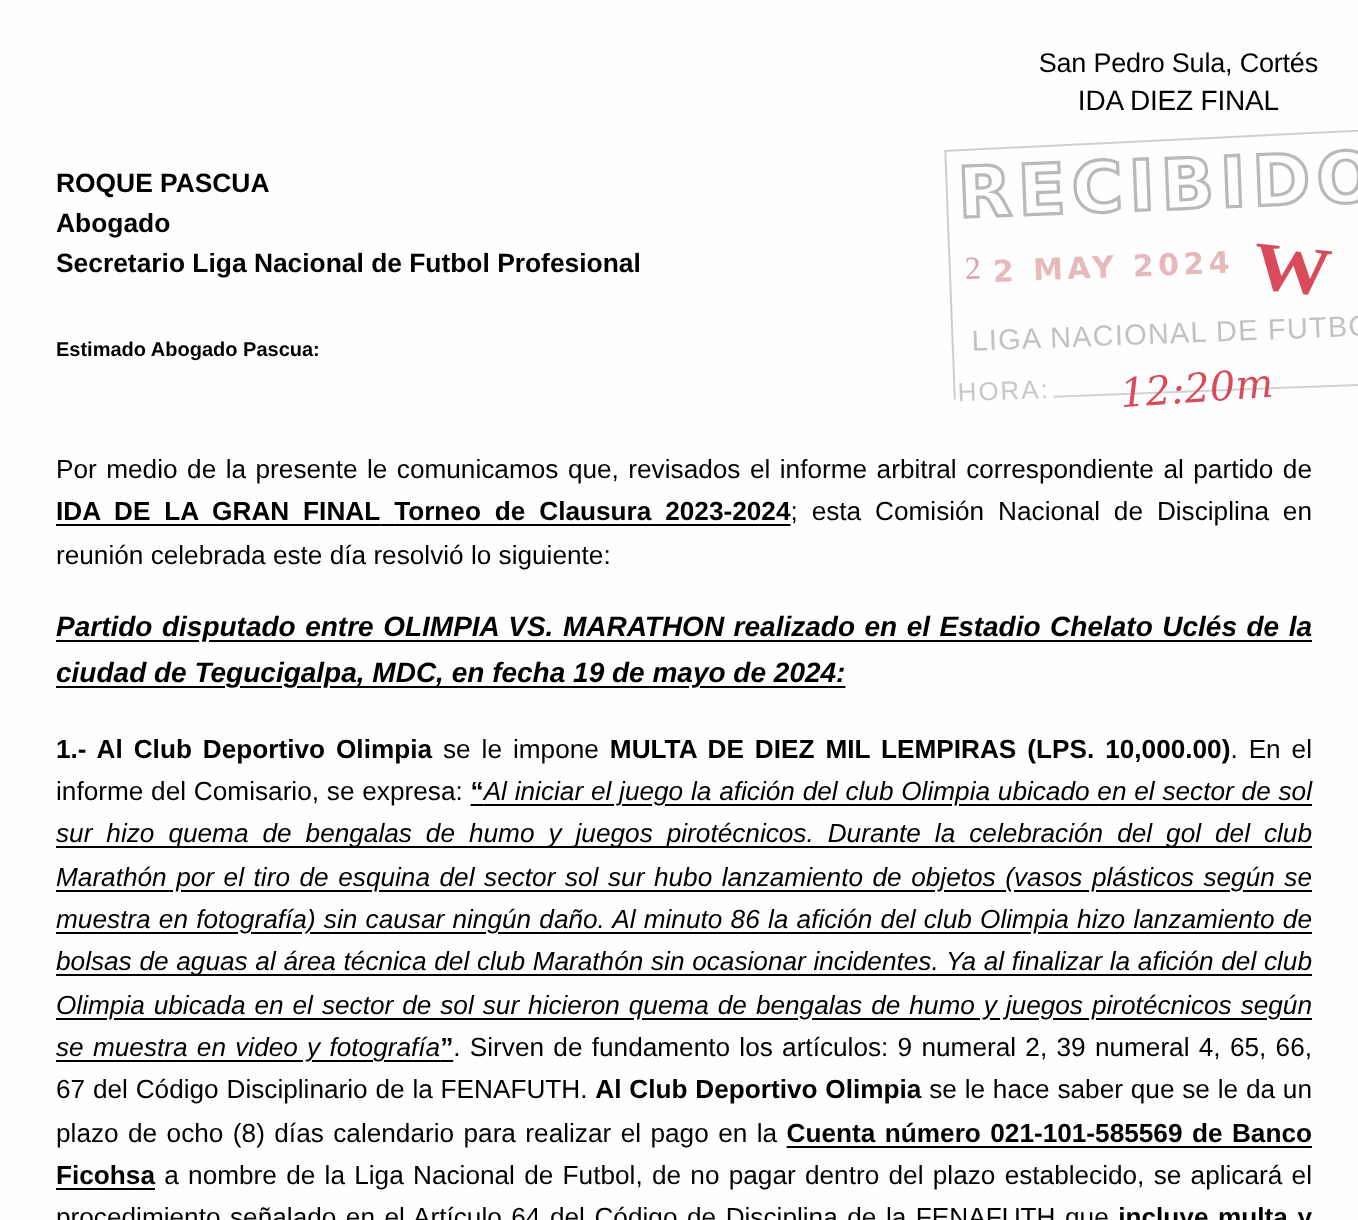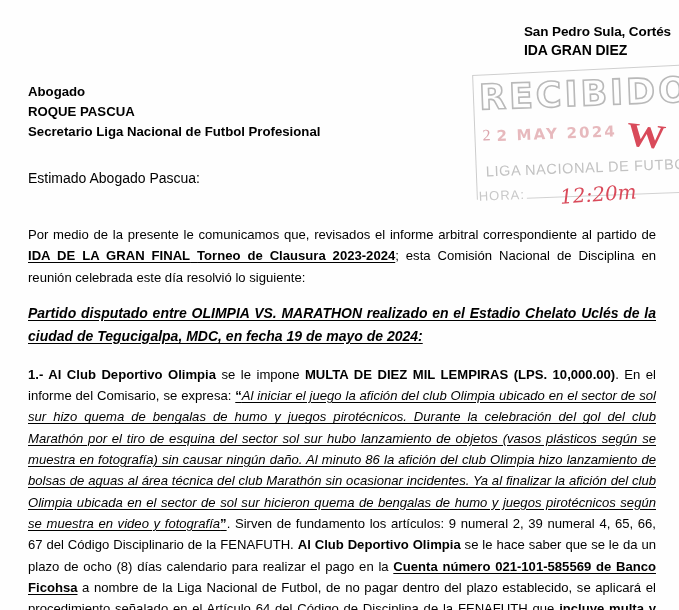--- a/index.html
+++ b/index.html
@@ -19,23 +19,23 @@
   .page {
     position: absolute;
     inset: 0;
     background: #fefefe;
   }
 
   
   .header-block {
     position: absolute;
     top: 22px;
-    right: 8px;
-    text-align: left;
-    font-weight: bold;
+    right: 20px;
+    text-align: center;
+    font-weight: normal;
     font-size: 13.5px;
     line-height: 1.42;
     letter-spacing: -0.1px;
   }
   .header-block .line-3 { font-size: 14px; }
 
   
   .stamp {
     position: absolute;
     left: 468px;
@@ -149,22 +149,22 @@
     left: 28px;
     top: 82px;
     font-weight: bold;
     font-size: 13.2px;
     line-height: 1.53;
   }
   .salutation {
     position: absolute;
     left: 28px;
     top: 170px;
-    font-weight: normal;
-    font-size: 14px;
+    font-weight: bold;
+    font-size: 10px;
   }
 
   
   .body-text {
     position: absolute;
     left: 28px;
     top: 208px;
     width: 628px;
     font-size: 13.1px;
     line-height: 1.63;
@@ -200,39 +200,39 @@
     font-style: italic;
   }
 </style>
 </head>
 <body>
 
 <div class="page">
 
   <div class="header-block">
     <div>San Pedro Sula, Cortés</div>
-    <div class="line-3">IDA GRAN DIEZ</div>
+    <div class="line-3">IDA DIEZ FINAL</div>
   </div>
 
   <div class="stamp">
     <div class="stamp-frame-top"></div>
     <div class="stamp-frame-left"></div>
     <div class="stamp-recibido">RECIBIDO</div>
     <div class="stamp-date-prefix">2</div>
     <div class="stamp-date">2 MAY 2024</div>
     <div class="stamp-org">LIGA NACIONAL DE FUTBOL</div>
     <div class="stamp-hora">HORA:</div>
     <div class="stamp-hora-rule"></div>
   </div>
   <div class="handwriting hw-initial">W</div>
   <div class="handwriting hw-time">12:20m</div>
 
   <div class="addressee">
+    <div>ROQUE PASCUA</div>
     <div>Abogado</div>
-    <div>ROQUE PASCUA</div>
     <div>Secretario Liga Nacional de Futbol Profesional</div>
   </div>
 
   <div class="salutation">Estimado Abogado Pascua:</div>
 
   <div class="body-text">
 
     <p class="para"><span>Por medio de la presente le comunicamos que, revisados el informe arbitral correspondiente al partido de </span><span class="bu">IDA DE LA GRAN FINAL</span><span class="u"> </span><span class="bu">Torneo de Clausura 2023-2024</span><span>; esta Comisión Nacional de Disciplina en reunión celebrada este día resolvió lo siguiente:</span></p>
 
     <p class="matchline">Partido disputado entre OLIMPIA VS. MARATHON realizado en el Estadio Chelato Uclés de la ciudad de Tegucigalpa, MDC, en fecha 19 de mayo de 2024:</p>

